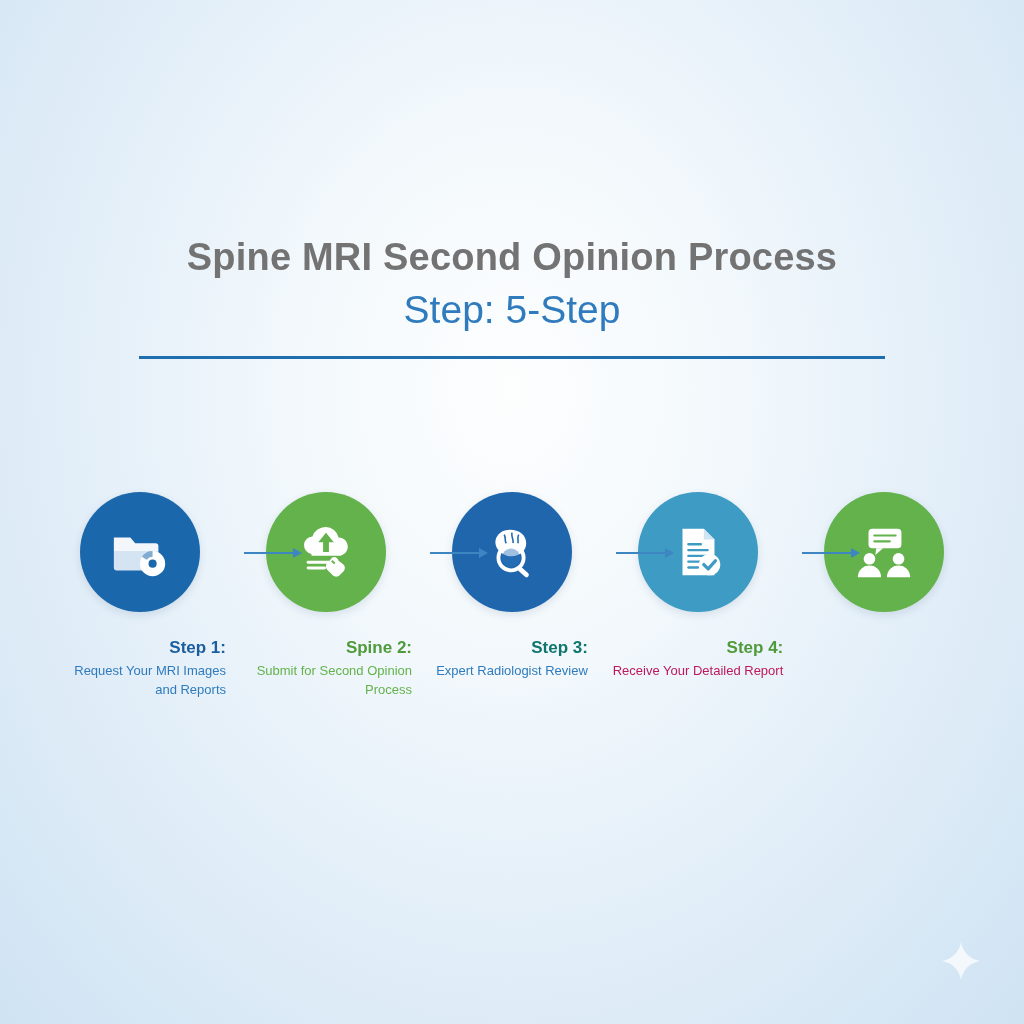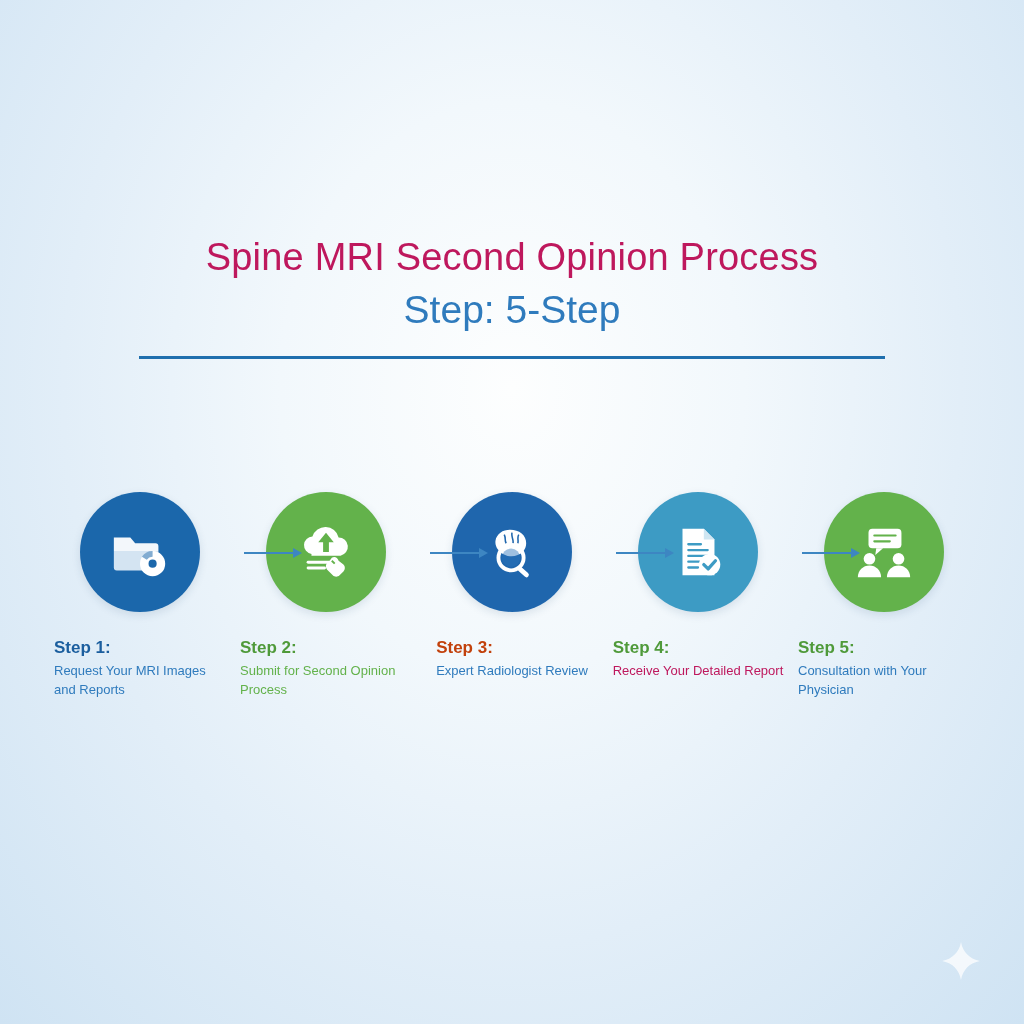--- a/index.html
+++ b/index.html
@@ -23,22 +23,22 @@
   
   .header {
     position: absolute;
     top: 236px;
     left: 0;
     right: 0;
     text-align: center;
   }
   .title {
     font-size: 38px;
-    font-weight: normal;
-    color: #be185d;
+    font-weight: bold;
+    color: #737373;
     letter-spacing: 0.2px;
     line-height: 1.12;
   }
   .subtitle {
     margin-top: 10px;
     font-size: 39px;
     color: #2f7bbd;
     font-weight: normal;
     line-height: 1.1;
   }
@@ -78,21 +78,21 @@
     justify-content: center;
     box-shadow: 0 3px 8px rgba(30, 70, 110, 0.13);
   }
   .circle svg {
     width: 62px;
     height: 62px;
     display: block;
   }
   .labels {
     margin-top: 24px;
-    text-align: left;
+    text-align: right;
     line-height: 1.42;
   }
   .step-label {
     font-size: 17px;
     font-weight: bold;
   }
   .step-desc {
     font-size: 13px;
     font-weight: normal;
     margin-top: 2px;
@@ -174,39 +174,39 @@
             <path d="M17 34a9 9 0 0 1 1-17.9A14 14 0 0 1 45 17a9.5 9.5 0 0 1 2 18.8H17z" fill="#ffffff"></path>
             <path d="M32 12l8 10h-5v10h-6V22h-5z" fill="#63b24b"></path>
             <rect x="12" y="41" width="26" height="3" rx="1.5" fill="#ffffff"></rect>
             <rect x="12" y="47" width="20" height="3" rx="1.5" fill="#ffffff"></rect>
             <path d="M38 38c3-2 6 0 7 3l5 4c2 2 2 5 0 7l-4 4c-2 2-5 2-7 0l-6-6c-2-3-1-7 2-8z" fill="#ffffff"></path>
             <path d="M41 44l-3-3" stroke="#63b24b" stroke-width="2" fill="none"></path>
           </svg>
         </span>
       </div>
       <div class="labels">
-        <div class="step-label" style="color:#4f9a3a">Step 2:</div>
+        <div class="step-label" style="color:#4f9a3a">Spine 2:</div>
         <div class="step-desc" style="color:#63b24b">Submit for Second Opinion Process</div>
       </div>
     </div>
 
     <div class="step">
       <div class="circle" style="background:#1f66ad">
         <span>
           <svg viewBox="0 0 64 64" aria-hidden="true">
             <path d="M20 12c6-4 16-4 22 1 6 5 6 14 1 19-4 4-12 6-18 3-7-3-11-9-10-15 .3-3 2.5-6 5-8z" fill="#ffffff"></path>
             <path d="M24 14c2 4 0 6 2 9m6-11c-1 5 2 7 1 11m6-9c-2 3 0 6-1 9" stroke="#1f66ad" stroke-width="1.6" fill="none"></path>
             <circle cx="31" cy="38" r="13" fill="none" stroke="#ffffff" stroke-width="4"></circle>
             <circle cx="31" cy="38" r="9.5" fill="#2a74bb" opacity="0.45"></circle>
             <rect x="40" y="46" width="14" height="5" rx="2.5" transform="rotate(42 40 46)" fill="#ffffff"></rect>
           </svg>
         </span>
       </div>
       <div class="labels">
-        <div class="step-label" style="color:#c2410c">Step 3:</div>
+        <div class="step-label" style="color:#0f766e">Step 3:</div>
         <div class="step-desc" style="color:#2f7bbd">Expert Radiologist Review</div>
       </div>
     </div>
 
     <div class="step">
       <div class="circle" style="background:#3d9bc4">
         <span>
           <svg viewBox="0 0 64 64" aria-hidden="true">
             <path d="M16 8h22l11 11v37H16z" fill="#ffffff"></path>
             <path d="M38 8l11 11H38z" fill="#cfe6f2"></path>
@@ -233,24 +233,20 @@
             <g stroke="#63b24b" stroke-width="2.2" stroke-linecap="round">
               <path d="M22 15h22M22 21h16"></path>
             </g>
             <circle cx="17" cy="39" r="6" fill="#ffffff"></circle>
             <path d="M5 58c0-7 5.4-12 12-12s12 5 12 12z" fill="#ffffff"></path>
             <circle cx="47" cy="39" r="6" fill="#ffffff"></circle>
             <path d="M35 58c0-7 5.4-12 12-12s12 5 12 12z" fill="#ffffff"></path>
           </svg>
         </span>
       </div>
-      <div class="labels">
-        <div class="step-label" style="color:#4f9a3a">Step 5:</div>
-        <div class="step-desc" style="color:#2f7bbd">Consultation with Your Physician</div>
-      </div>
     </div>
 
     <div class="connector conn1">
       <div class="line"></div>
       <div class="head"></div>
     </div>
     <div class="connector conn2">
       <div class="line"></div>
       <div class="head"></div>
     </div>

